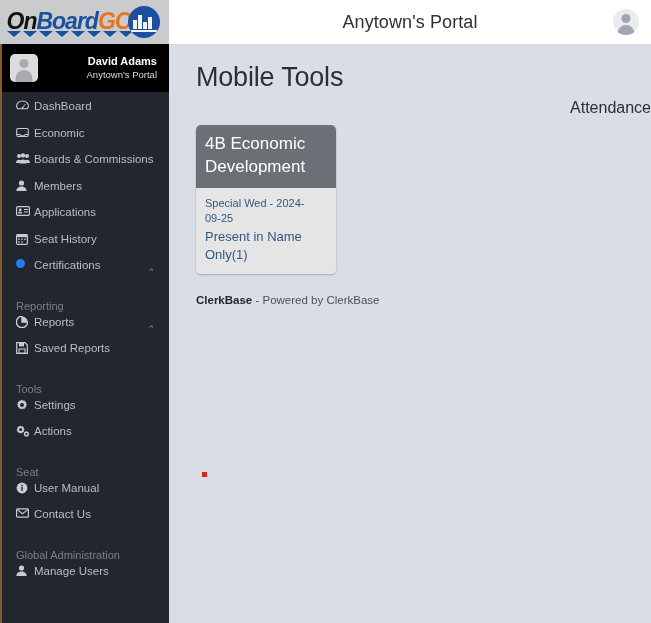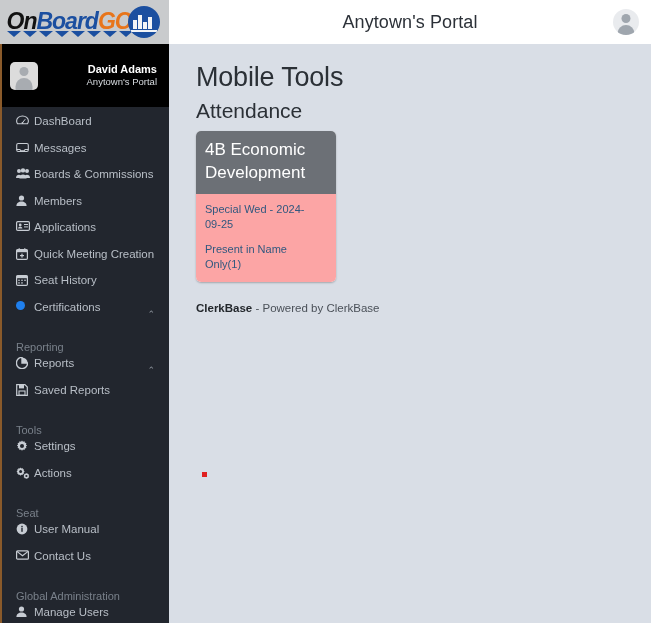--- a/index.html
+++ b/index.html
@@ -144,21 +144,21 @@
     position: absolute;
     left: 0;
     top: 44px;
     width: 169px;
     height: 579px;
     background: #22262e;
     border-left: 2px solid #8a5a2a;
     overflow: hidden;
   }
   #profile {
-    height: 63px;
+    height: 48px;
     background: #000000;
     display: flex;
     align-items: center;
     padding: 0 10px 0 8px;
   }
   #profile .pic {
     position: relative;
     width: 28px;
     height: 28px;
     border-radius: 5px;
@@ -232,59 +232,60 @@
     padding: 18px 0 0 27px;
   }
   #page-title {
     font-size: 27px;
     color: #2b3036;
     font-weight: 400;
     letter-spacing: -.2px;
     margin-bottom: 6px;
   }
   #section-title {
-    font-size: 21px;
+    font-size: 16px;
     color: #2b3036;
     font-weight: 400;
     margin-bottom: 8px;
+    text-align: right;
   }
 
   .mtg-card {
     width: 140px;
     border-radius: 5px;
     background: #ffffff;
     box-shadow: 0 1px 2px rgba(0,0,0,.25);
     overflow: hidden;
   }
   .mtg-card .card-head {
     background: #6c7076;
     color: #ffffff;
     font-size: 17px;
     line-height: 1.35;
     padding: 8px 9px 9px 9px;
     min-height: 47px;
   }
   .mtg-card .card-body {
-    background: #fca5a5;
+    background: #e5e5e5;
     padding: 8px 16px 10px 9px;
   }
   .mtg-card .mtg-link {
     display: block;
     color: #31587f;
     font-size: 11px;
     line-height: 1.35;
     text-decoration: none;
     cursor: pointer;
   }
   .mtg-card .mtg-status {
     display: block;
     color: #31587f;
-    font-size: 11px;
+    font-size: 13px;
     line-height: 1.4;
-    margin-top: 10px;
+    margin-top: 2px;
   }
 
   #footer-note {
     margin-top: 20px;
     font-size: 11.5px;
     color: #4a5058;
   }
   #footer-note .brand { font-weight: bold; color: #23272c; }
 
   #red-marker {
@@ -366,21 +367,21 @@
       <span class="lbl">DashBoard</span>
     </div>
 
     <div class="nav-item">
       <span class="ic">
         <svg width="13" height="11" viewBox="0 0 13 11">
             <rect x="0.7" y="1.5" width="11.6" height="8" rx="1.5" fill="none" stroke="#c7ccd3" stroke-width="1.1"></rect>
             <path d="M.7 7.5h3.2l.9 1.3h3.4l.9-1.3h3.2" fill="none" stroke="#c7ccd3" stroke-width="1.1"></path>
           </svg>
       </span>
-      <span class="lbl">Messages</span>
+      <span class="lbl">Economic</span>
     </div>
 
     <div class="nav-item">
       <span class="ic">
         <svg width="14" height="11" viewBox="0 0 14 11">
             <circle cx="3" cy="3" r="2" fill="#c7ccd3"></circle>
             <circle cx="11" cy="3" r="2" fill="#c7ccd3"></circle>
             <circle cx="7" cy="2.4" r="2.2" fill="#c7ccd3"></circle>
             <path d="M0 10c0-2 1.4-3.2 3-3.2S6 8 6 10z" fill="#c7ccd3"></path>
             <path d="M8 10c0-2 1.4-3.2 3-3.2S14 8 14 10z" fill="#c7ccd3"></path>
@@ -406,33 +407,20 @@
             <rect x="0.6" y="0.6" width="12.8" height="8.8" rx="1.2" fill="none" stroke="#c7ccd3" stroke-width="1.2"></rect>
             <circle cx="4.2" cy="4" r="1.4" fill="#c7ccd3"></circle>
             <path d="M2 7.6c0-1.2 1-1.8 2.2-1.8s2.2.6 2.2 1.8z" fill="#c7ccd3"></path>
             <rect x="8" y="3" width="4" height="1" fill="#c7ccd3"></rect>
             <rect x="8" y="5.4" width="4" height="1" fill="#c7ccd3"></rect>
           </svg>
       </span>
       <span class="lbl">Applications</span>
     </div>
 
-    <div class="nav-item">
-      <span class="ic">
-        <svg width="12" height="12" viewBox="0 0 12 12">
-            <rect x="0.6" y="1.6" width="10.8" height="9.8" rx="1.2" fill="none" stroke="#c7ccd3" stroke-width="1.2"></rect>
-            <rect x="0.6" y="1.6" width="10.8" height="2.6" fill="#c7ccd3"></rect>
-            <rect x="2.6" y="0.2" width="1.2" height="2.4" fill="#c7ccd3"></rect>
-            <rect x="8.2" y="0.2" width="1.2" height="2.4" fill="#c7ccd3"></rect>
-            <rect x="5.4" y="5.6" width="1.2" height="4" fill="#c7ccd3"></rect>
-            <rect x="4" y="7" width="4" height="1.2" fill="#c7ccd3"></rect>
-          </svg>
-      </span>
-      <span class="lbl">Quick Meeting Creation</span>
-    </div>
 
     <div class="nav-item">
       <span class="ic">
         <svg width="12" height="12" viewBox="0 0 12 12">
             <rect x="0.6" y="1.6" width="10.8" height="9.8" rx="1.2" fill="none" stroke="#c7ccd3" stroke-width="1.2"></rect>
             <rect x="0.6" y="1.6" width="10.8" height="2.6" fill="#c7ccd3"></rect>
             <rect x="2.3" y="5.6" width="1.4" height="1.4" fill="#c7ccd3"></rect>
             <rect x="5.3" y="5.6" width="1.4" height="1.4" fill="#c7ccd3"></rect>
             <rect x="8.3" y="5.6" width="1.4" height="1.4" fill="#c7ccd3"></rect>
             <rect x="2.3" y="8.2" width="1.4" height="1.4" fill="#c7ccd3"></rect>

